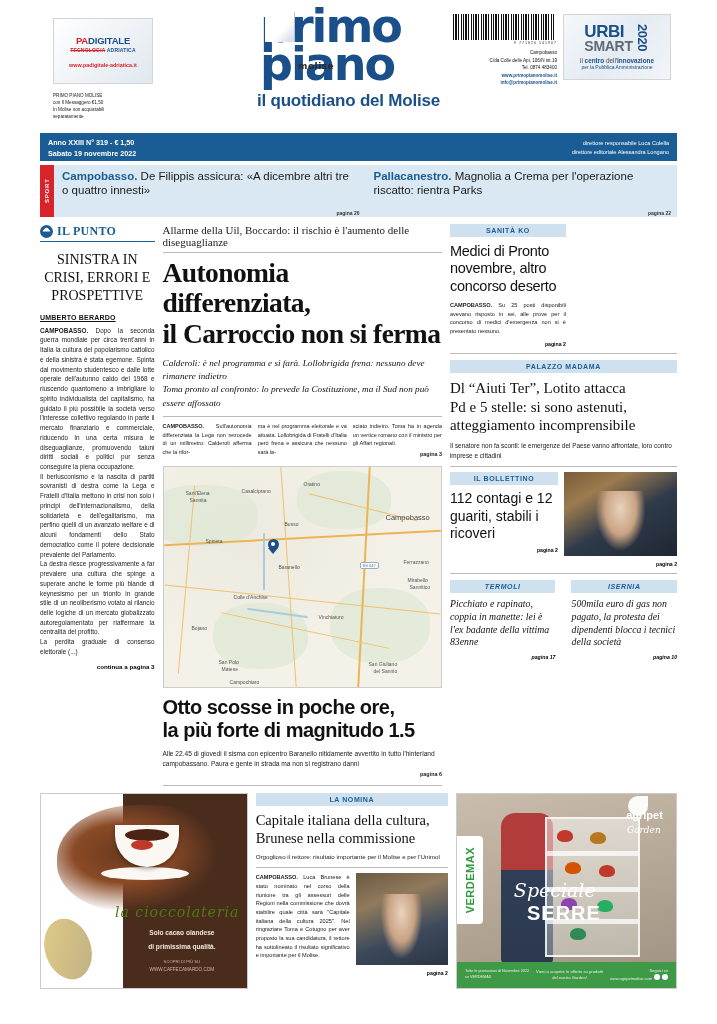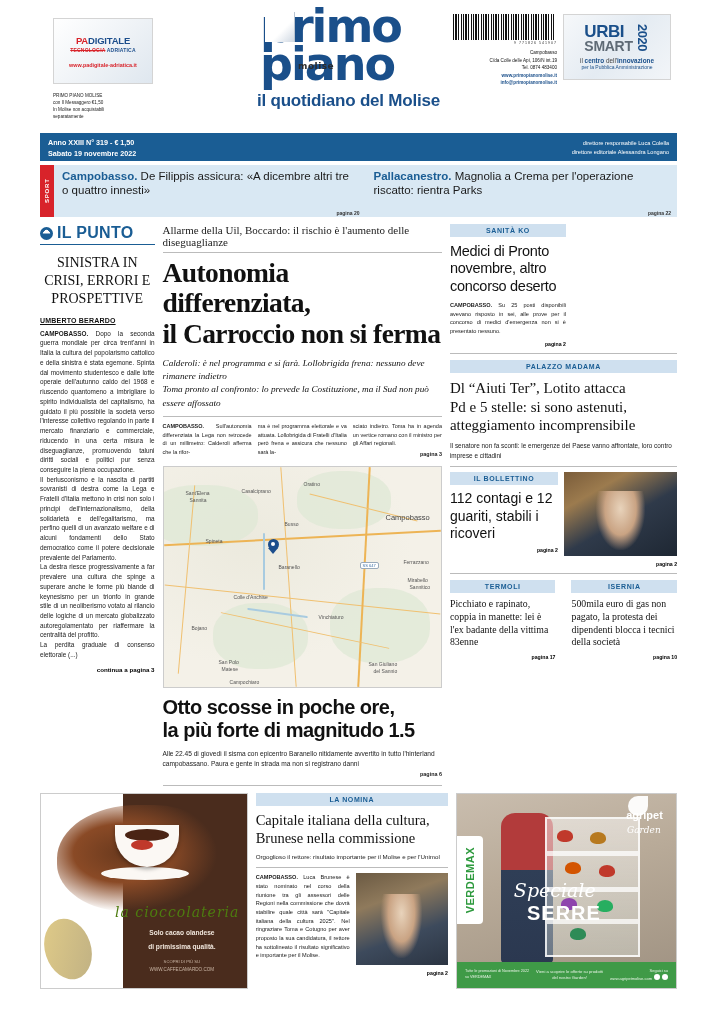--- a/index.html
+++ b/index.html
@@ -100,21 +100,21 @@
   .content { display: flex; margin: 7px 40px 0 40px; gap: 8px; }
   .col-left { width: 116px; }
   .col-mid { width: 283px; }
   .col-right { width: 230px; }
 
   
   .punto-head { display:flex; align-items:center; gap:4px; border-bottom: 1.5px solid #1a5d94; padding-bottom: 2px; }
   .punto-ico { width: 13px; height: 13px; border-radius: 50%; background: #1a5d94; position: relative; }
   .punto-ico:after { content:""; position:absolute; left:3px; top:3px; width:7px;height:7px;
     background:#fff; border-radius:50%; transform: rotate(45deg); clip-path: polygon(0 0,100% 0,0 100%); }
-  .punto-title { font-family: Liberation Sans, sans-serif; font-weight: bold; font-size: 16px; color: #1a5d94; letter-spacing: .3px;}
+  .punto-title { font-family: Liberation Serif, serif; font-weight: bold; font-size: 12px; color: #1a5d94; letter-spacing: .3px;}
   .punto-headline {
     font-family: "Liberation Serif", serif; font-size: 14px; text-align: center;
     line-height: 1.28; margin-top: 9px; color: #111;
   }
   .punto-author {
     font-size: 7px; font-weight: bold; text-decoration: underline;
     margin-top: 9px; margin-bottom: 5px; color: #111; letter-spacing: .2px;
   }
   .punto-body { font-size: 6.4px; line-height: 1.52; text-align: justify; color: #1a1a1a; }
   .punto-body b { font-weight: bold; }
@@ -186,21 +186,21 @@
   .boll-head { font-size: 14px; line-height: 1.24; margin-top: 5px; color:#111; }
   .photo {
     background: linear-gradient(160deg,#6b5a43 0%, #8f7a5c 30%, #3d4a5c 65%, #2b3442 100%);
     position: relative; overflow:hidden;
   }
   .photo.senate { background: linear-gradient(150deg,#7a5c3a 0%,#9c7b4e 25%,#2f3a4a 55%,#1e2733 100%); }
   .photo:after {
     content:""; position:absolute; left:28%; top:22%; width: 44%; height: 70%;
     background: radial-gradient(ellipse at 50% 30%, #e8d3bb 0%, #c9a383 45%, rgba(40,45,60,0) 72%);
   }
-  .ter-row { display:flex; gap:16px; margin-top: 6px; }
+  .ter-row { display:flex; gap:16px; margin-top: 6px; font-style: italic; }
   .ter-col { flex: 1; }
   .ter-head { font-family:"Liberation Serif", serif; font-size: 9.8px; line-height:1.3; margin-top:5px; color:#111;}
 
   
   .bottom { display:flex; margin: 7px 40px 0 40px; gap: 8px; }
   .ad-choc { width: 216px; height: 196px; border: 1px solid #ccc; position: relative;
      background: #fff; overflow: hidden; }
   .choc-right { position:absolute; right:0; top:0; width: 60%; height:100%; background:#4a2c1d;}
   .choc-splash { position:absolute; left:8%; top:6%; width:78%; height:55%;
      background: radial-gradient(ellipse at 40% 45%, #6b3a1e 0%, #8a4a26 35%, rgba(138,74,38,0) 70%);

